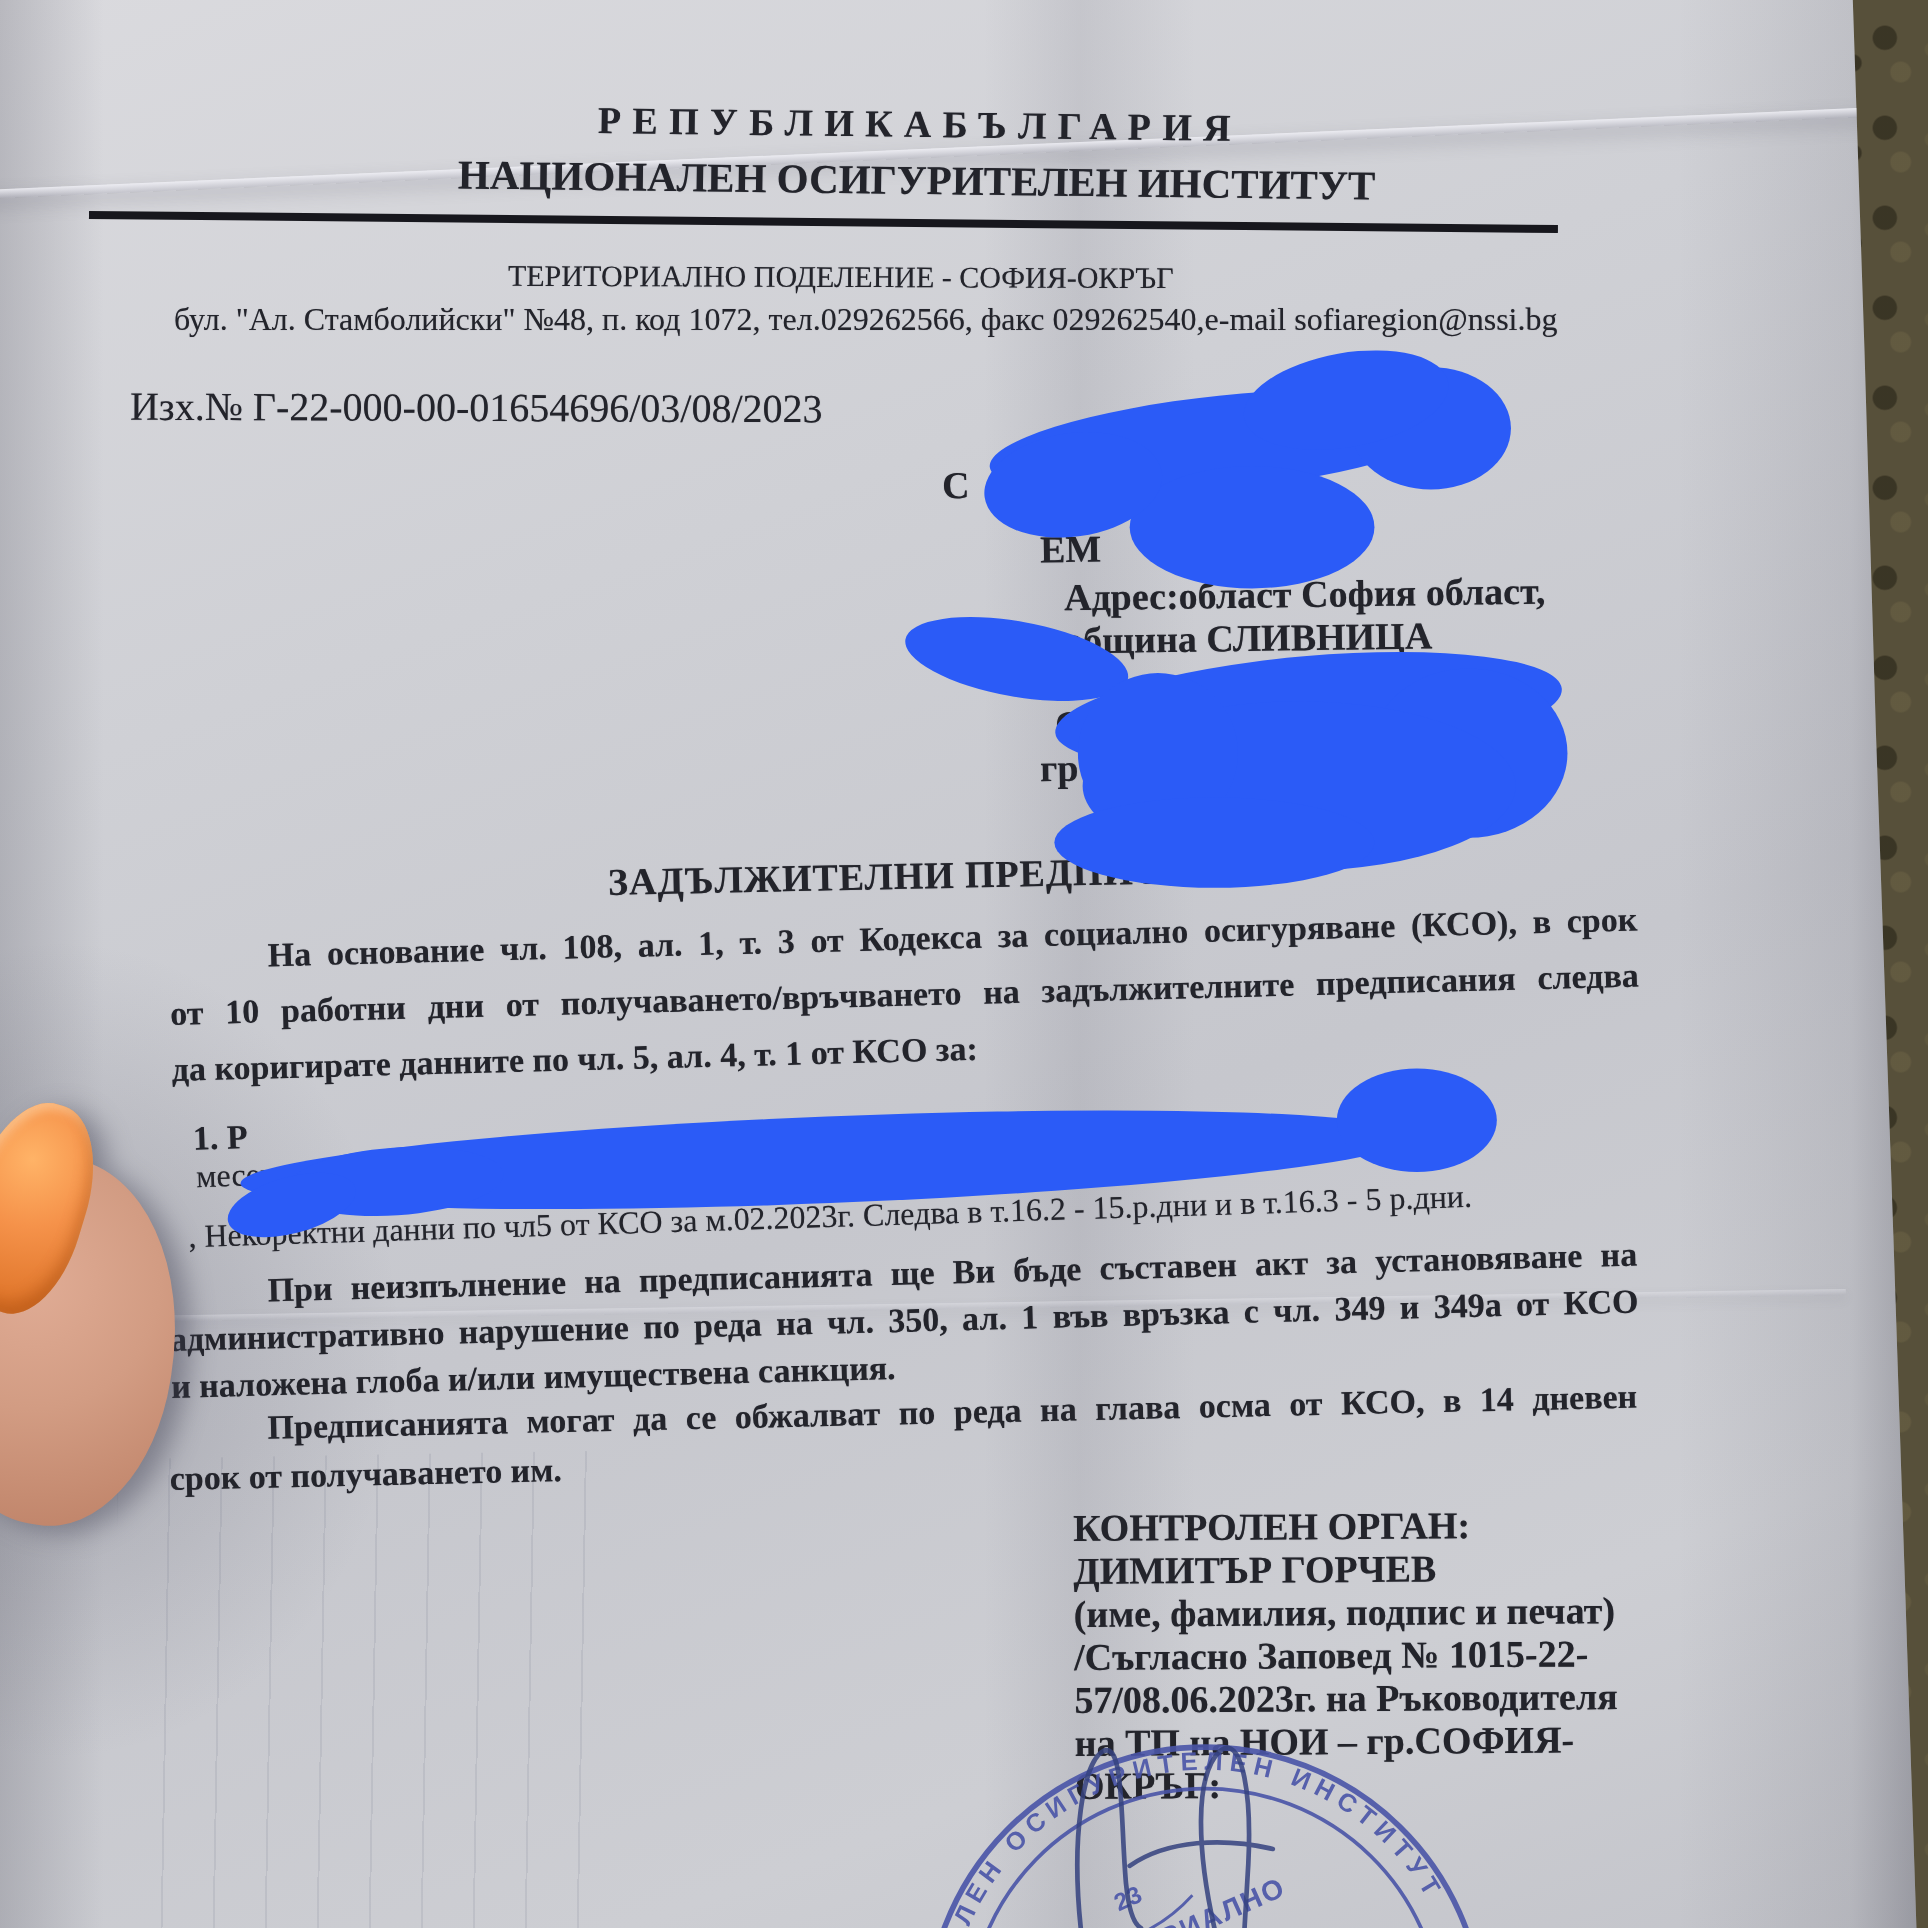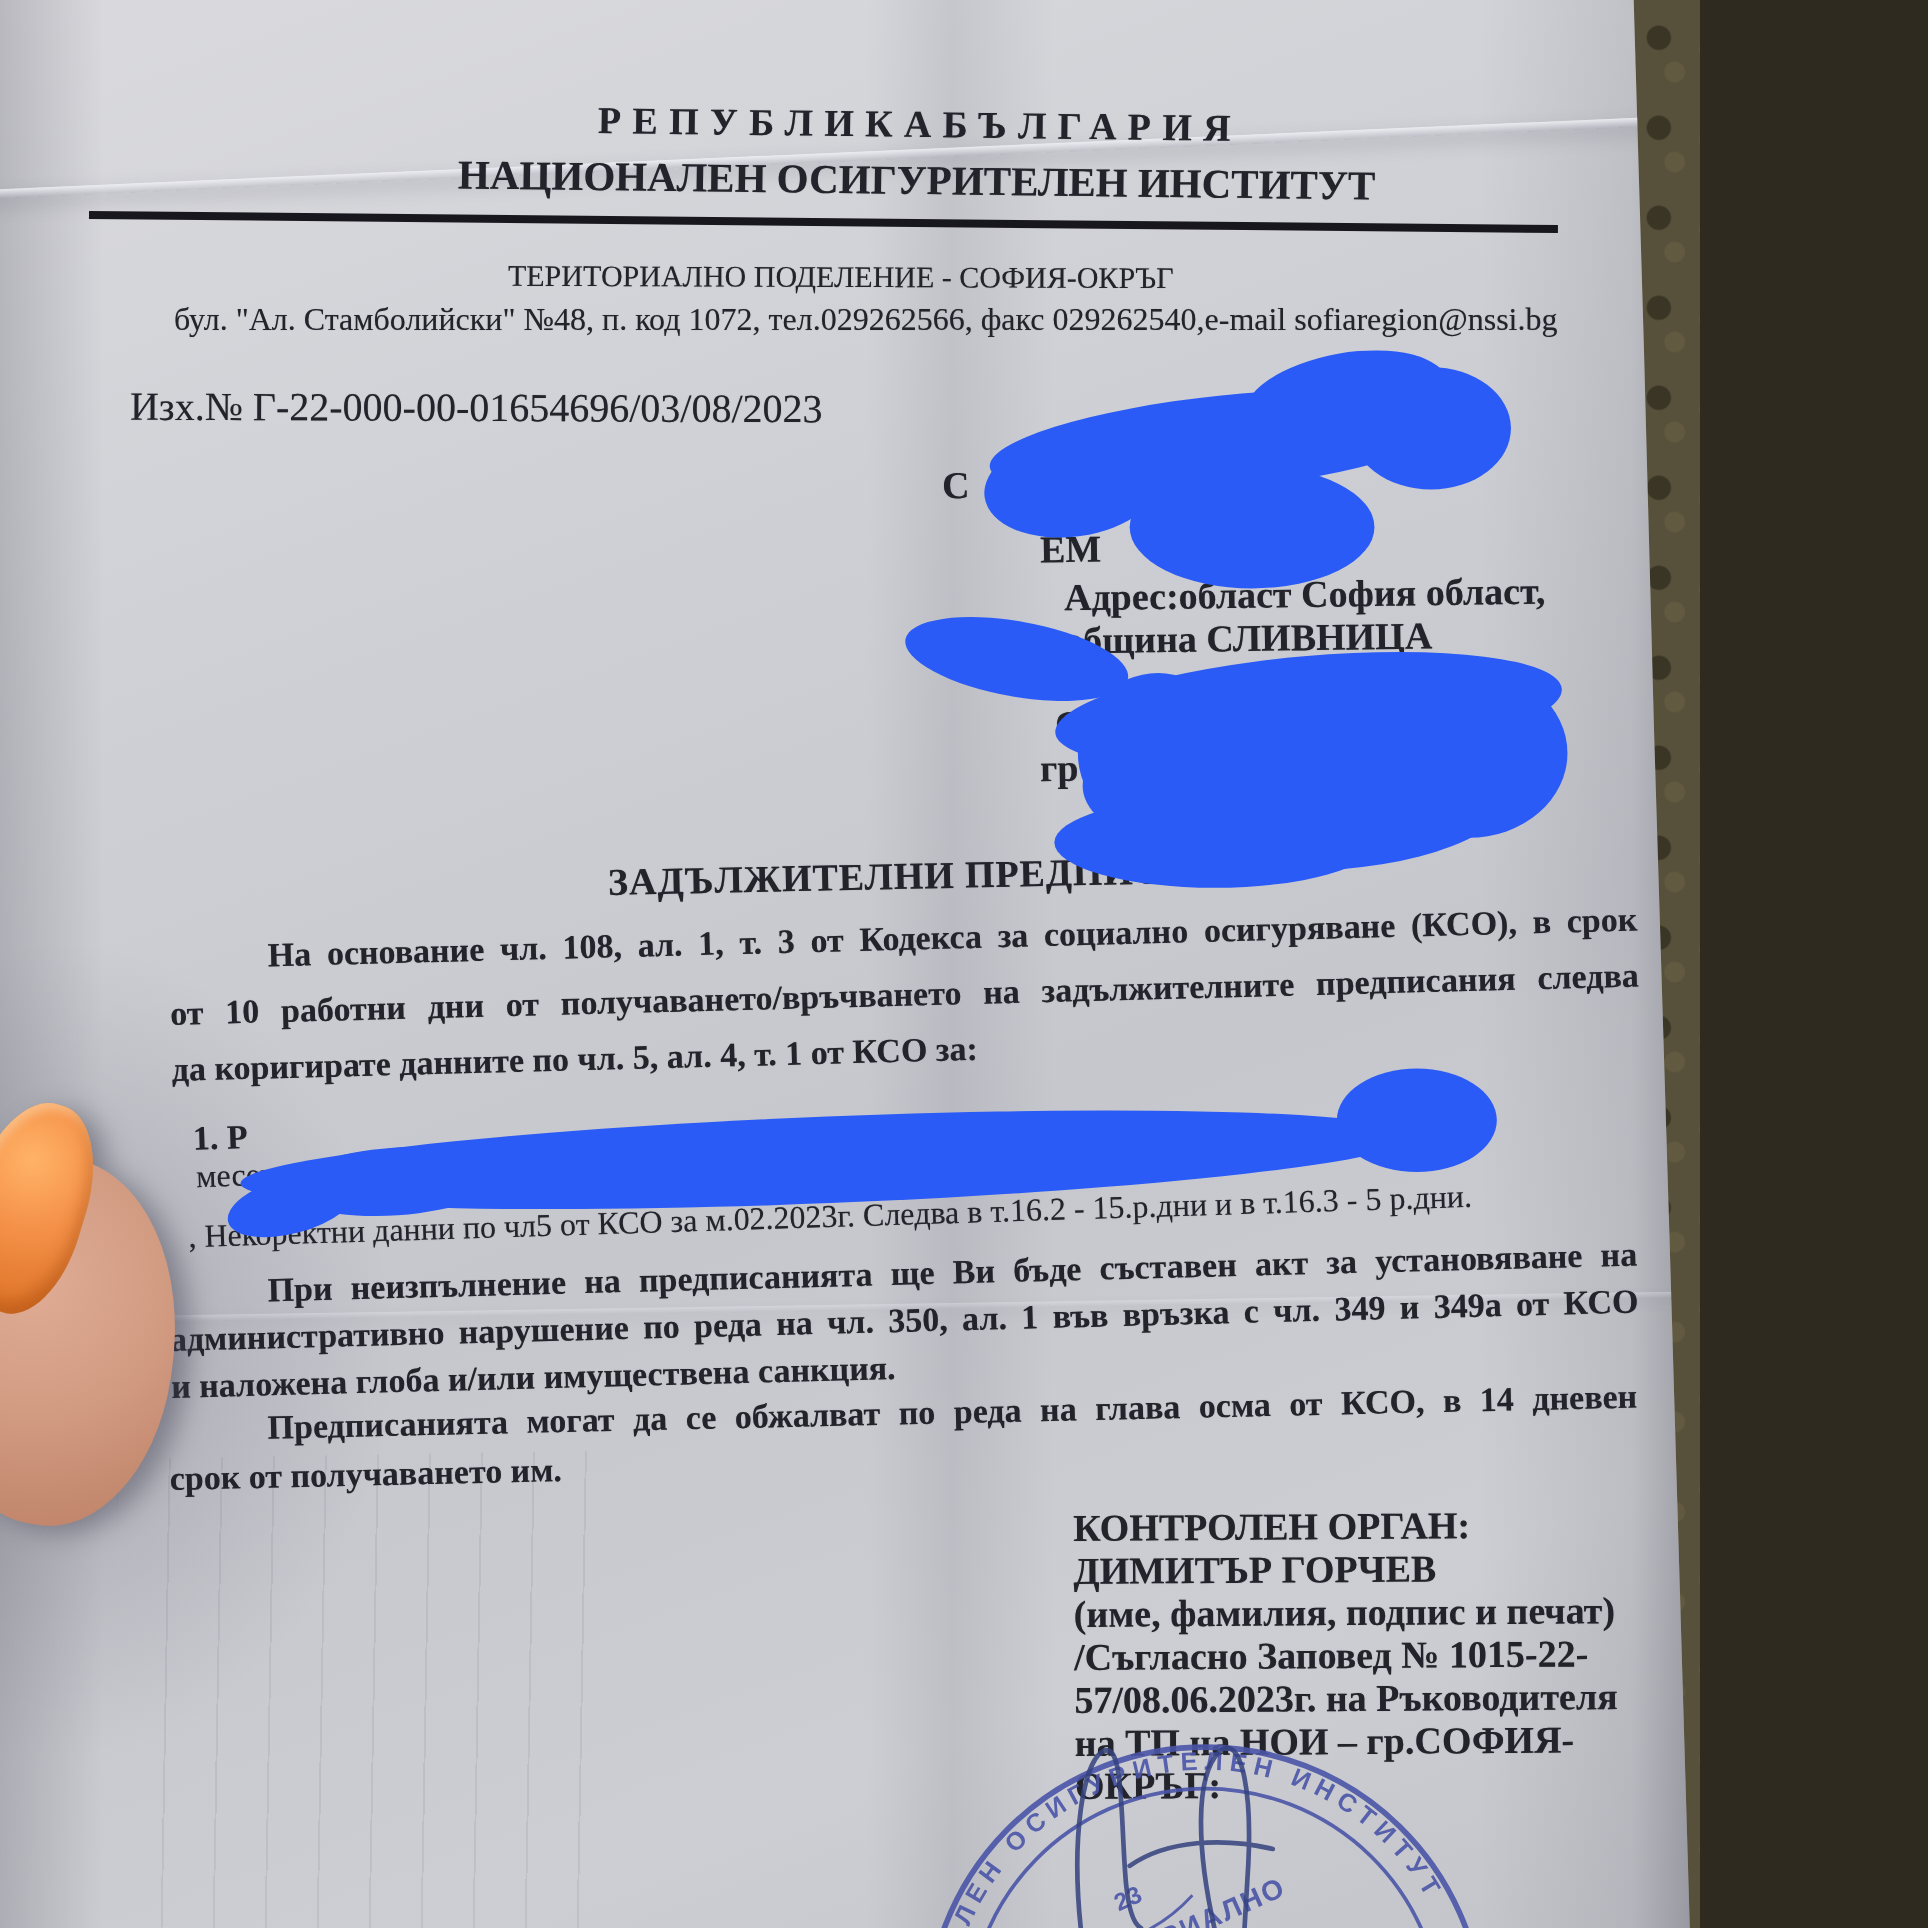--- a/index.html
+++ b/index.html
@@ -1,16 +1,16 @@
 <!DOCTYPE html>
 <html style="font-size:15px"><head>
 <meta charset="utf-8">
 <style>
   html,body{margin:0;padding:0;background:#2e2a20;}
-  .stage{position:relative;width:1700px;height:1928px;overflow:hidden;font-family:"Liberation Serif","DejaVu Serif",serif;}
+  .stage{position:relative;width:1928px;height:1928px;overflow:hidden;font-family:"Liberation Serif","DejaVu Serif",serif;}
   
   .floor{position:absolute;inset:0;background-color:#57503a;
     background-image:
       radial-gradient(circle at 22% 18%, rgba(25,22,12,.55) 8.5px, transparent 10.4px),
       radial-gradient(circle at 68% 42%, rgba(30,27,16,.5) 11.3px, transparent 13px),
       radial-gradient(circle at 40% 70%, rgba(20,18,10,.45) 7.5px, transparent 9.4px),
       radial-gradient(circle at 82% 80%, rgba(110,100,70,.5) 9.4px, transparent 11.3px),
       radial-gradient(circle at 10% 55%, rgba(105,96,66,.45) 6.6px, transparent 8.5px);
     background-size:113px 90px;}
   

